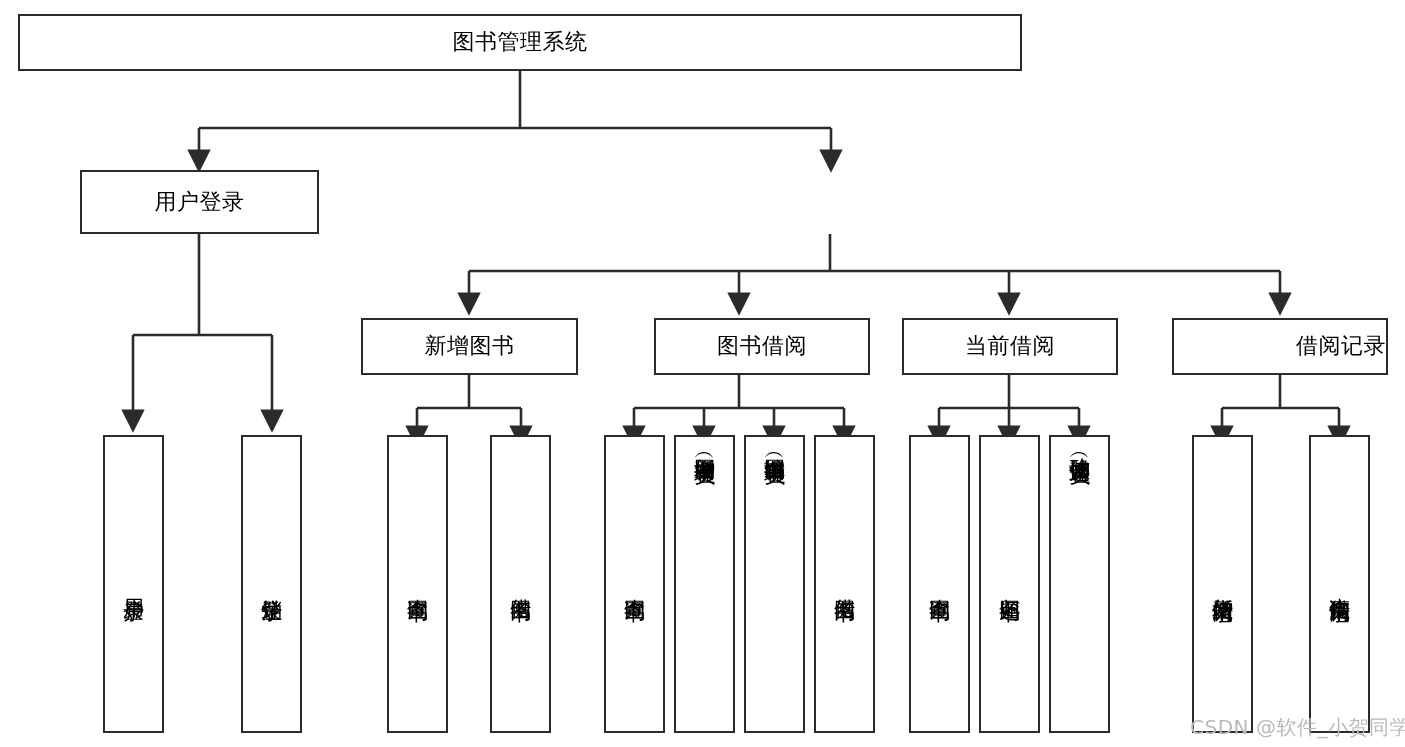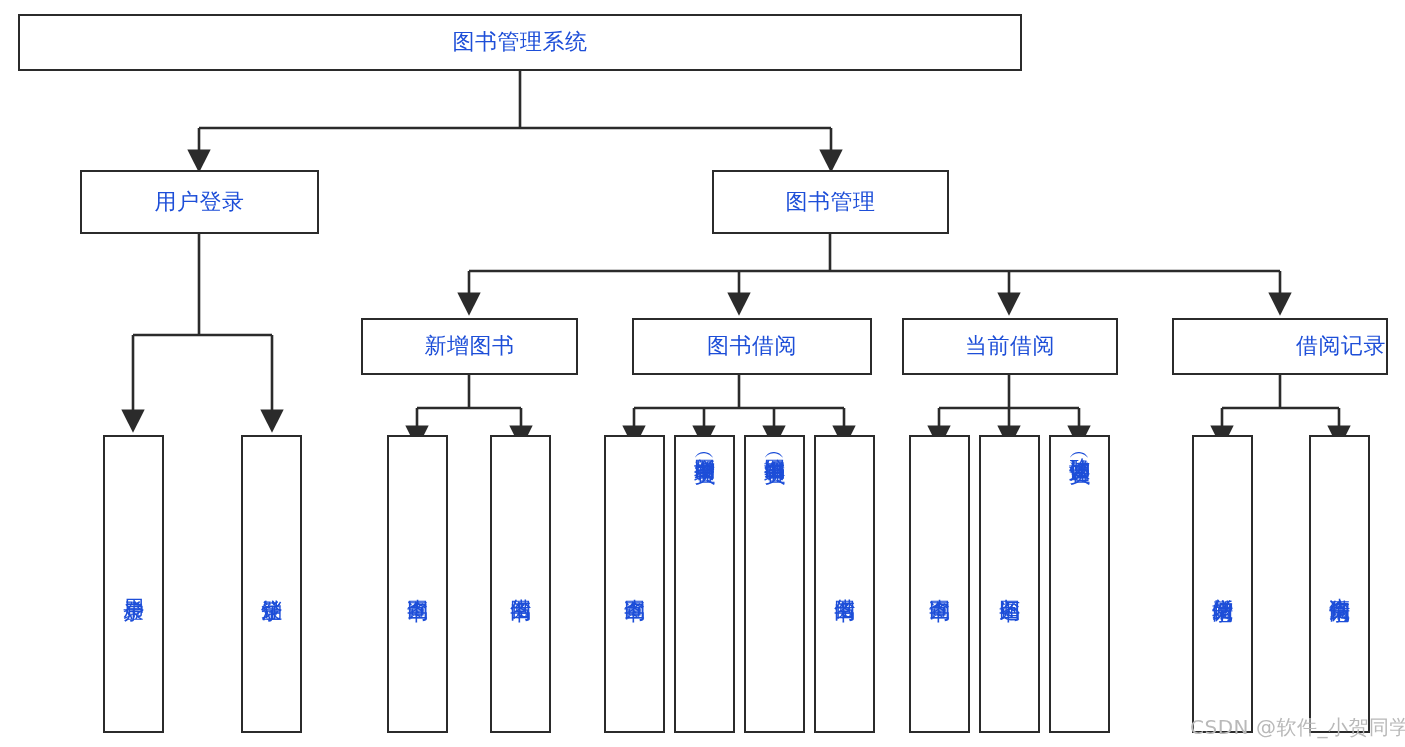--- a/index.html
+++ b/index.html
@@ -26,21 +26,21 @@
     pointer-events: none;
   }
   .node {
     position: absolute;
     box-sizing: border-box;
     border: 2.4px solid #2b2b2b;
     background: #ffffff;
     display: flex;
     align-items: center;
     justify-content: center;
-    color: #1d4ed8;
+    color: #000000;
   }
   .node .label {
     display: block;
     text-align: center;
     line-height: 1.02;
   }
   
   .node.horiz .label {
     font-size: 22px;
     letter-spacing: 0.5px;
@@ -127,28 +127,25 @@
     </g>
   </svg>
 
   <div class="node horiz root" style="left:18px; top:14px; width:1004px; height:57px;">
     <span class="label">图书管理系统</span>
   </div>
 
   <div class="node horiz" style="left:80px; top:170px; width:239px; height:64px;">
     <span class="label">用户登录</span>
   </div>
-  <div class="node horiz" style="left:712px; top:170px; width:237px; height:64px;">
-    <span class="label">图书管理</span>
-  </div>
 
   <div class="node horiz" style="left:361px; top:318px; width:217px; height:57px;">
     <span class="label">新增图书</span>
   </div>
-  <div class="node horiz" style="left:632px; top:318px; width:240px; height:57px;">
+  <div class="node horiz" style="left:654px; top:318px; width:216px; height:57px;">
     <span class="label">图书借阅</span>
   </div>
   <div class="node horiz" style="left:902px; top:318px; width:216px; height:57px;font-family:Liberation Serif, serif;">
     <span class="label">当前借阅</span>
   </div>
   <div class="node horiz" style="left:1172px; top:318px; width:216px; height:57px;justify-content:flex-end;">
     <span class="label">借阅记录</span>
   </div>
 
   <div class="node vert center" style="left:103px; top:435px; width:61px; height:298px;">

